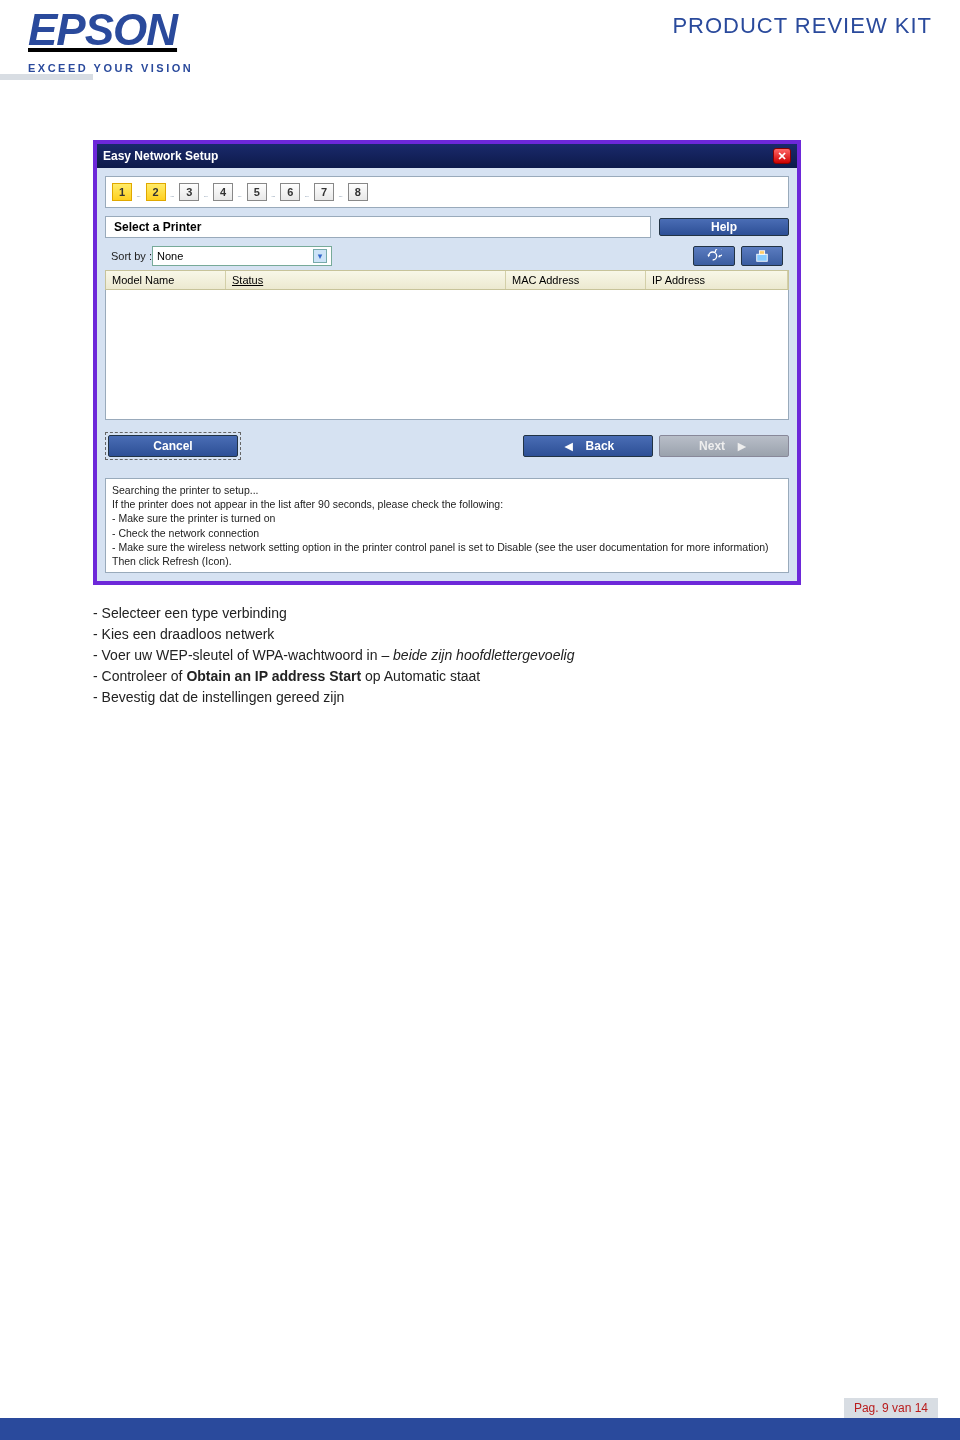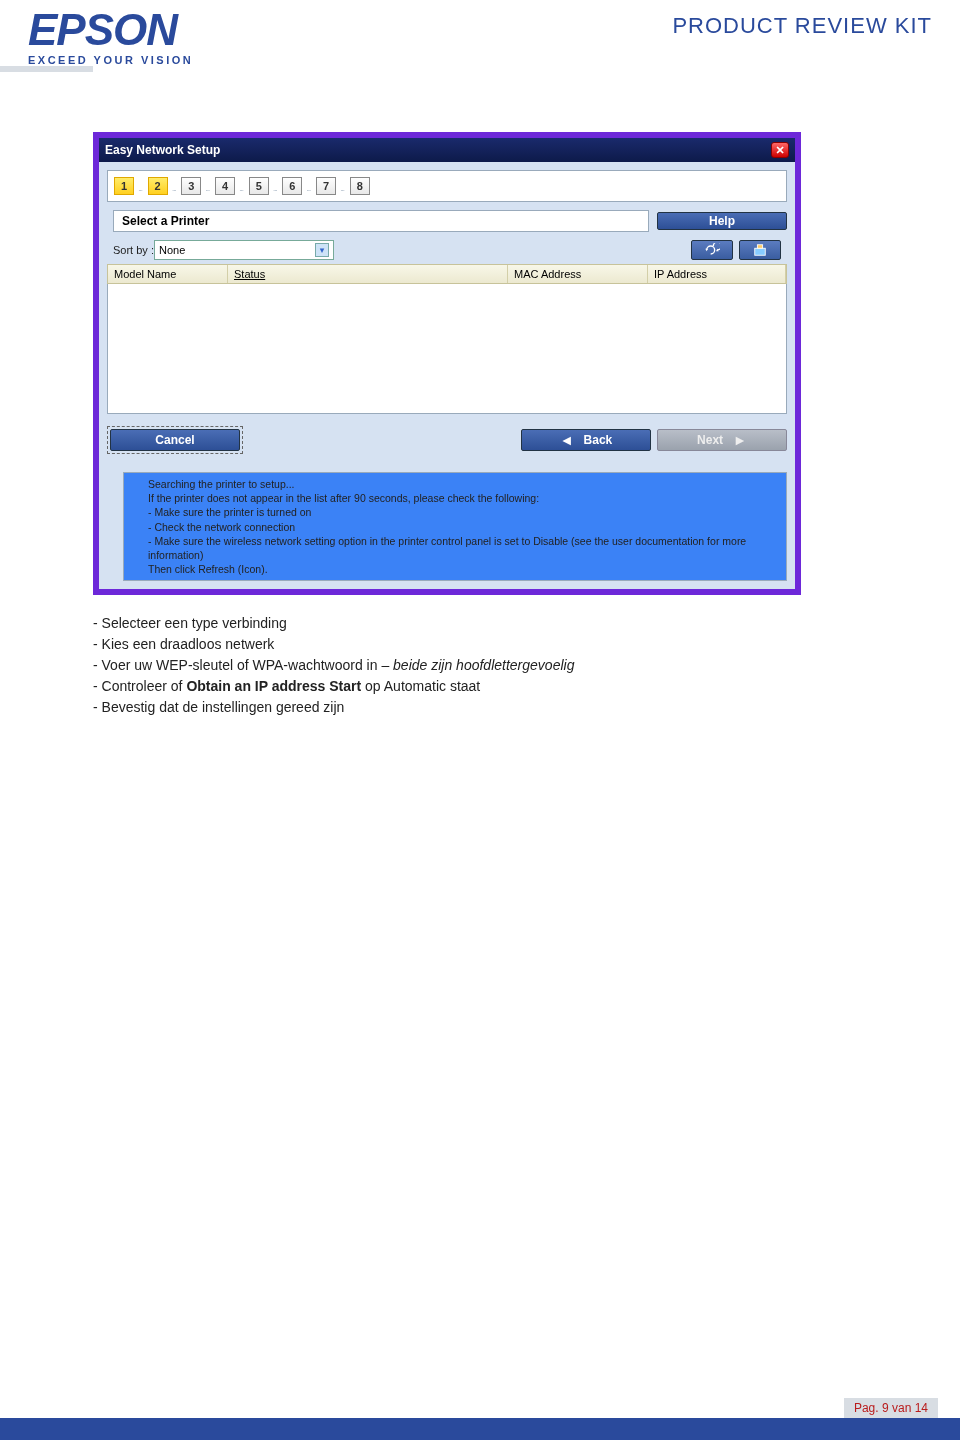--- a/index.html
+++ b/index.html
@@ -25,41 +25,41 @@
     color: #2a4a9c;
     letter-spacing: -1px;
     line-height: 1;
     position: relative;
   }
   .tagline {
     font-size: 11px;
     color: #2a4a9c;
     letter-spacing: 2.5px;
     font-weight: bold;
-    margin-top: 2px;
+    margin-top: 10px;
   }
   .kit-title {
     color: #2a4a9c;
     font-family: "Arial Narrow", Arial, sans-serif;
     font-weight: 400;
     font-size: 22px;
     letter-spacing: 1px;
     margin-top: 5px;
   }
   .gray-bar {
     height: 6px;
     background: #d8dde3;
     width: 93px;
     margin-left: 0;
     margin-top: 0;
   }
   .screenshot {
     margin: 60px 50px 0 93px;
     width: 708px;
-    border: 6px solid #6d28d9;
+    border: 4px solid #6d28d9;
     background: #d6e2f2;
     font-family: Tahoma, Arial, sans-serif;
     font-size: 11px;
   }
   .titlebar {
     background: linear-gradient(#1a2a6c, #0d1a4a);
     color: #fff;
     padding: 4px 6px;
     display: flex;
     justify-content: space-between;
@@ -99,21 +99,21 @@
     line-height: 16px;
     color: #333;
     position: relative;
   }
   .step.active { background: linear-gradient(#ffec6a,#ffd020); border-color:#e0a800; }
   .step-dots {
     font-size: 8px; color:#9ab; letter-spacing:-1px; align-self:flex-end; margin-right:2px;
   }
   .section-row {
     display: flex; justify-content: space-between; align-items: center;
-    margin: 8px 0 4px 6px;
+    margin: 8px 0 4px 0;
   }
   .section-label {
     background: #fff;
     border: 1px solid #9ab;
     padding: 3px 8px;
     font-weight: bold;
     font-size: 12px;
     color: #000;
     flex: 1;
     margin-right: 8px;
@@ -184,23 +184,23 @@
   }
   .nav-btn.disabled {
     background: linear-gradient(#b8bec8,#9aa2ad);
     color:#eee; border-color:#889;
   }
   .nav-right { display:flex; gap:6px;}
   .nav-btn .arrow-l, .nav-btn .arrow-r {
     font-size:14px; line-height:1;
   }
   .info-box {
-    background:#3b82f6; border:1px solid #9ab;
-    margin:10px 8px 8px 24px;
-    padding:4px 24px;
+    background:#ffffff; border:1px solid #9ab;
+    margin:10px 8px 8px 8px;
+    padding:4px 6px;
     font-size:10.5px; color:#222; line-height:1.35;
   }
   .body-text {
     margin: 18px 50px 0 93px;
     font-family: "Trebuchet MS", Arial, sans-serif;
     font-size: 14px;
     color: #222;
     line-height: 1.5;
   }
   .body-text .em { font-style: italic;}
@@ -220,21 +220,21 @@
     font-size: 12px;
     padding: 3px 10px;
     font-family: "Trebuchet MS", Arial, sans-serif;
   }
 </style>
 </head>
 <body>
 
 <div class="header">
   <div class="logo-block">
-    <div style="display:flex;align-items:center;">
+    <div style="display:flex;align-items:center;text-decoration:underline;">
       <span class="epson-logo">EPSON</span>
 
     </div>
     <span class="tagline">EXCEED YOUR VISION</span>
   </div>
   <div class="kit-title">PRODUCT REVIEW KIT</div>
 </div>
 <div class="gray-bar"></div>
 
 <div class="screenshot">

